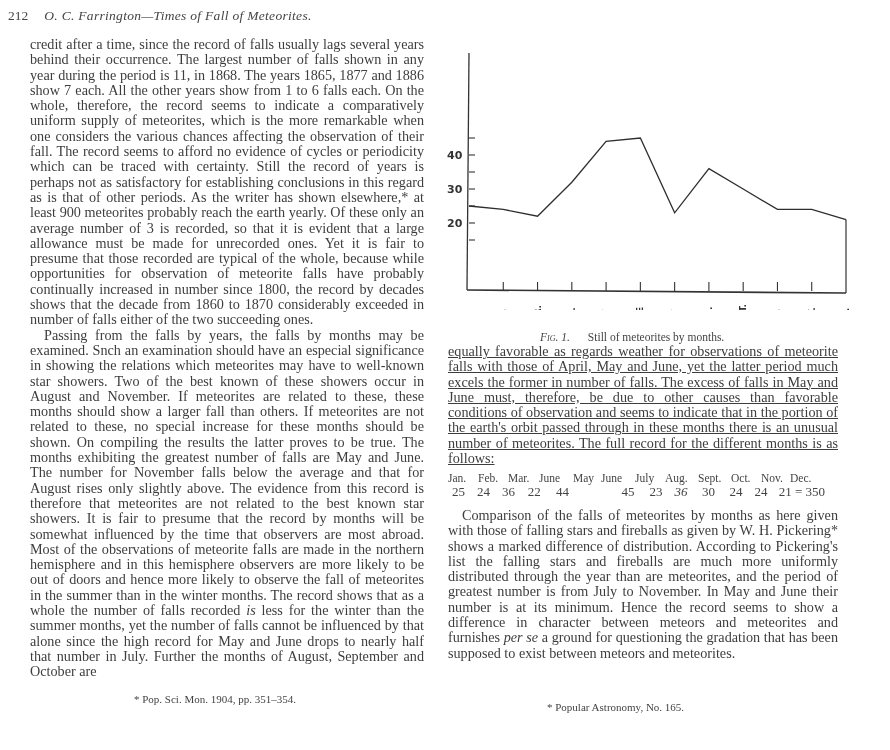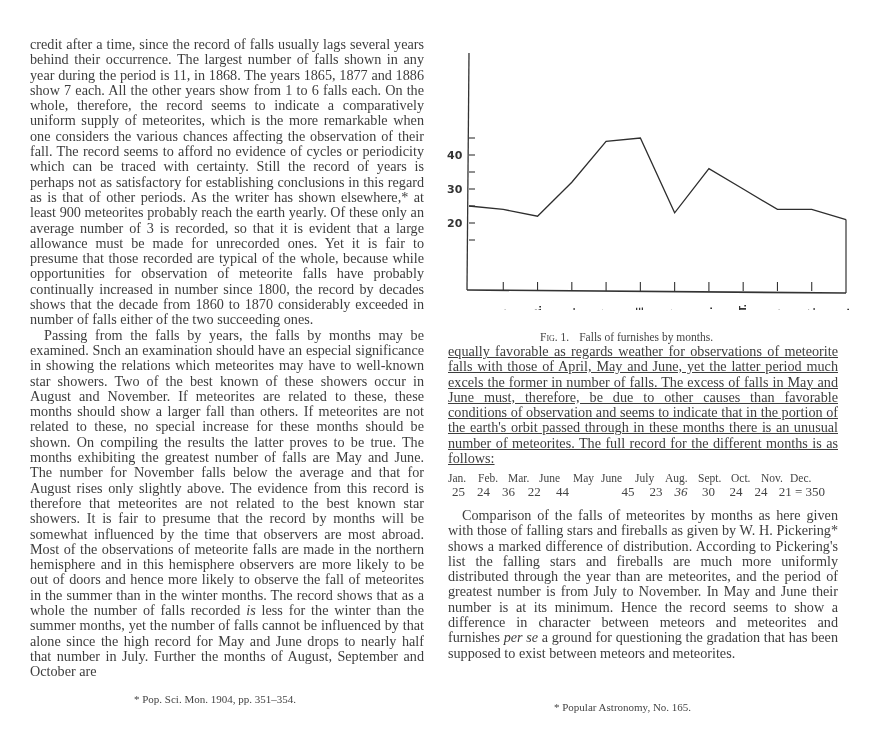--- a/index.html
+++ b/index.html
@@ -28,45 +28,48 @@
   .text p { margin: 0; }
   .text p.indent { text-indent: 14px; }
   .text-left { left: 30px; top: 37px; width: 394px; }
   .text-right-1 { left: 3px; top: 344px; width: 390px; text-decoration: underline; }
   .text-right-2 { left: 3px; top: 508px; width: 390px; }
   .footnote {
     position: absolute; font-family: "Liberation Serif", serif; font-size: 11px;
     color: #444; white-space: nowrap;
   }
   .fn-left { left: 134px; top: 693px; }
-  .fn-right { left: 109px; top: 701px; }
+  .fn-right { left: 102px; top: 701px; }
 
   .month-table {
     position: absolute; left: 3px; top: 472px; width: 392px; font-family: "Liberation Serif", serif;
     color: #444;
   }
   .month-row { display: flex; }
   .month-row span { display: inline-block; }
   .month-names span { font-size: 11.5px; }
   .month-values span { font-size: 13px; }
 
   .figure { position: absolute; left: 0; top: 40px; width: 445px; height: 270px; }
   .figure svg { position: absolute; left: 0; top: 0; }
   .caption {
     position: absolute; left: 95px; top: 331px; font-family: "Liberation Serif", serif;
     font-size: 11.5px; color: #444; white-space: nowrap;
   }
-  .caption .fig-label { font-variant: small-caps; margin-right: 10px; }
+  .caption .fig-label { font-variant: small-caps; margin-right: 18px; font-style: italic; }
   .ylab { font-family: "DejaVu Sans", sans-serif; font-weight: bold; font-size: 11px; fill: #333; }
   .xlab { font-family: "DejaVu Sans", sans-serif; font-weight: bold; font-size: 8.5px; fill: #333; }
 </style>
 </head>
 <body>
 
 <div class="page page-left">
+  <div class="running-head rh-left">
+    <span class="num">212</span><span class="title">O. C. Farrington—Times of Fall of Meteorites.</span>
+  </div>
   <div class="text text-left">
     <p>credit after a time, since the record of falls usually lags several years behind their occurrence. The largest number of falls shown in any year during the period is 11, in 1868. The years 1865, 1877 and 1886 show 7 each. All the other years show from 1 to 6 falls each. On the whole, therefore, the record seems to indicate a comparatively uniform supply of meteorites, which is the more remarkable when one considers the various chances affecting the observation of their fall. The record seems to afford no evidence of cycles or periodicity which can be traced with certainty. Still the record of years is perhaps not as satisfactory for establishing conclusions in this regard as is that of other periods. As the writer has shown elsewhere,* at least 900 meteorites probably reach the earth yearly. Of these only an average number of 3 is recorded, so that it is evident that a large allowance must be made for unrecorded ones. Yet it is fair to presume that those recorded are typical of the whole, because while opportunities for observation of meteorite falls have probably continually increased in number since 1800, the record by decades shows that the decade from 1860 to 1870 considerably exceeded in number of falls either of the two succeeding ones.</p>
     <p class="indent"><span>Passing from the falls by years, the falls by months may be examined. Snch an examination should have an especial significance in showing the relations which meteorites may have to well-known star showers. Two of the best known of these showers occur in August and November. If meteorites are related to these, these months should show a larger fall than others. If meteorites are not related to these, no special increase for these months should be shown. On compiling the results the latter proves to be true. The months exhibiting the greatest number of falls are May and June. The number for November falls below the average and that for August rises only slightly above. The evidence from this record is therefore that meteorites are not related to the best known star showers. It is fair to presume that the record by months will be somewhat influenced by the time that observers are most abroad. Most of the observations of meteorite falls are made in the northern hemisphere and in this hemisphere observers are more likely to be out of doors and hence more likely to observe the fall of meteorites in the summer than in the winter months. The record shows that as a whole the number of falls recorded </span><i>is</i><span> less for the winter than the summer months, yet the number of falls cannot be influenced by that alone since the high record for May and June drops to nearly half that number in July. Further the months of August, September and October are</span></p>
   </div>
   <div class="footnote fn-left">* Pop. Sci. Mon. 1904, pp. 351–354.</div>
 </div>
 
 <div class="page page-right">
 
   <div class="figure">
@@ -103,21 +106,21 @@
         <text x="0" y="0" class="xlab" transform="translate(301.1818181818182,290) rotate(-90)" text-anchor="start">SEPT.</text>
         <line x1="332.45454545454544" y1="242" x2="332.45454545454544" y2="251" stroke="#333" stroke-width="1.1"></line>
         <text x="0" y="0" class="xlab" transform="translate(335.45454545454544,290) rotate(-90)" text-anchor="start">OCT.</text>
         <line x1="366.72727272727275" y1="242" x2="366.72727272727275" y2="251" stroke="#333" stroke-width="1.1"></line>
         <text x="0" y="0" class="xlab" transform="translate(369.72727272727275,290) rotate(-90)" text-anchor="start">NOV.</text>
         <text x="0" y="0" class="xlab" transform="translate(404,290) rotate(-90)" text-anchor="start">DEC.</text>
         <polyline points="24,166 58.27272727272727,169.4 92.54545454545455,176.2 126.81818181818181,142.2 161.0909090909091,101.4 195.36363636363637,98 229.63636363636363,172.8 263.9090909090909,128.6 298.1818181818182,149 332.45454545454544,169.4 366.72727272727275,169.4 401,179.6" fill="none" stroke="#2e2e2e" stroke-width="1.3" stroke-linejoin="miter"></polyline>
       </svg>
   </div>
   <div class="caption">
-    <span class="fig-label">Fig. 1.</span><span>Falls of furnishes by months.</span>
+    <span class="fig-label">Fig. 1.</span><span>Still of meteorites by months.</span>
   </div>
 
   <div class="text text-right-1">
     <p>equally favorable as regards weather for observations of meteorite falls with those of April, May and June, yet the latter period much excels the former in number of falls. The excess of falls in May and June must, therefore, be due to other causes than favorable conditions of observation and seems to indicate that in the portion of the earth's orbit passed through in these months there is an unusual number of meteorites. The full record for the different months is as follows:</p>
   </div>
 
   <div class="month-table">
     <div class="month-row month-names" id="month-names">
         <span style="width: 30px;">Jan.</span>
         <span style="width: 30px;">Feb.</span>

